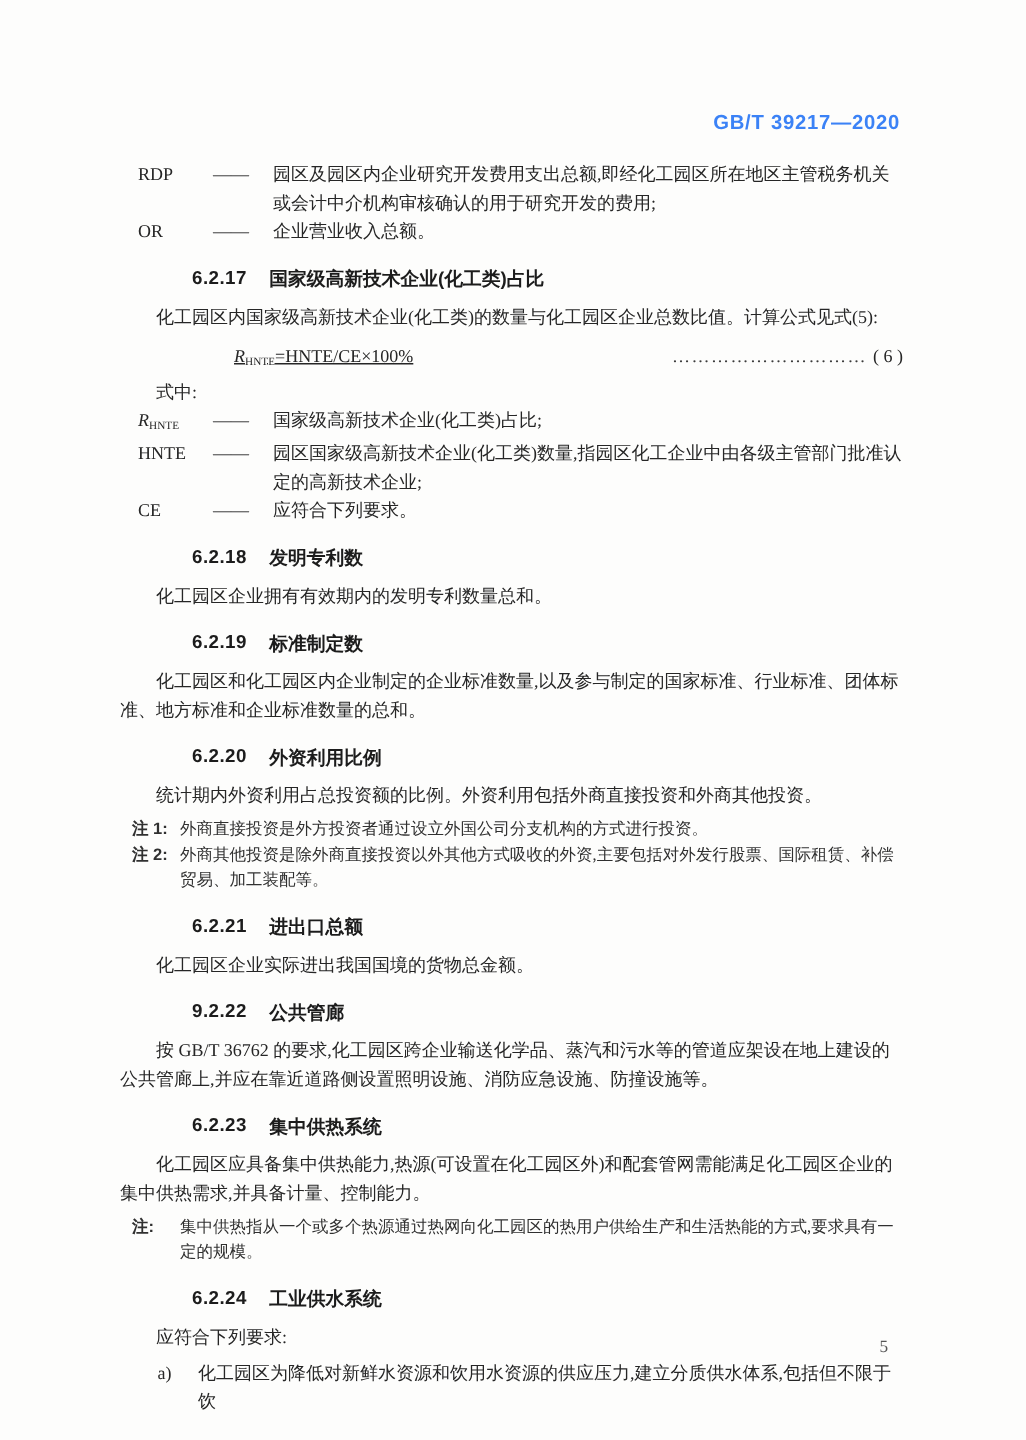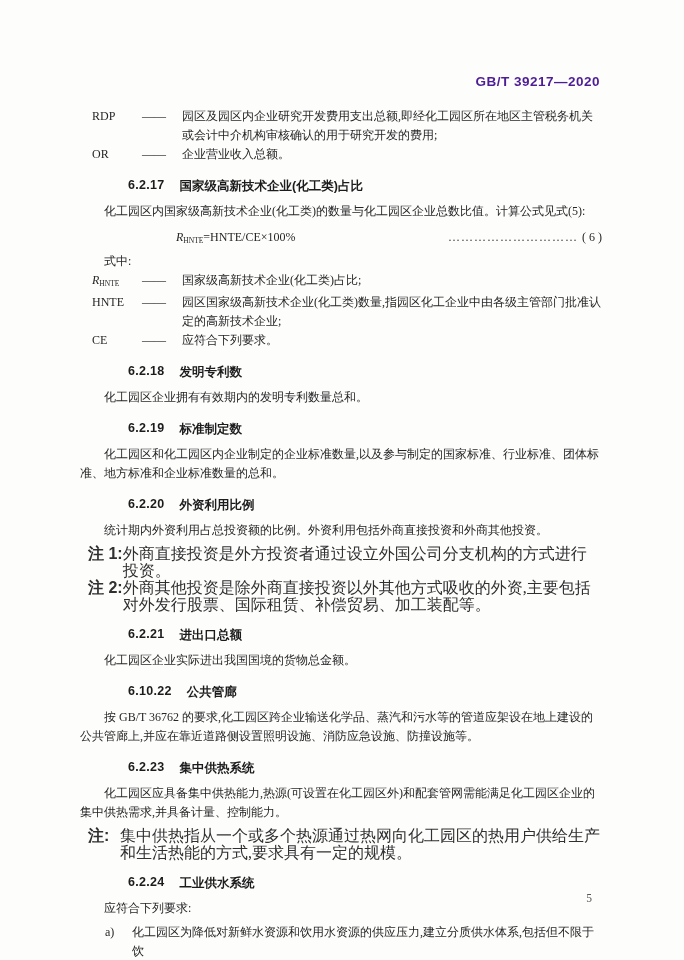--- a/index.html
+++ b/index.html
@@ -5,43 +5,43 @@
   html,body{margin:0;padding:0;}
   body{background:#d9d9d9;font-family:"Liberation Serif","DejaVu Serif",serif;}
   .page{
     position:relative;width:684px;height:960px;margin:0 auto;
     background:#fdfdfc;color:#262626;overflow:hidden;
     box-shadow:0 0 4px rgba(0,0,0,.25);
   }
   .content{position:absolute;left:80px;top:74px;width:522px;}
   .header-code{
     text-align:right;font-family:"Liberation Sans","DejaVu Sans",sans-serif;
-    font-weight:bold;font-size:13.5px;letter-spacing:.5px;color:#4c1d95;
+    font-weight:bold;font-size:13.5px;letter-spacing:.5px;color:#3b82f6;
     padding-right:2px;
   }
   .lead-defs{margin-top:18px;}
   .def-row{display:flex;align-items:flex-start;font-size:12px;line-height:19px;margin-left:12px;}
   .def-term{flex:0 0 50px;white-space:nowrap;}
   .def-dash{flex:0 0 40px;}
   .def-desc{flex:1;}
   .sub{font-size:7.5px;vertical-align:-2px;letter-spacing:0;}
   .var{font-style:italic;}
   h3.sec-head{
     font-family:"Liberation Sans","DejaVu Sans",sans-serif;
     font-size:12.5px;font-weight:bold;color:#1c1c1c;
     margin:14px 0 7px 0;display:flex;
   }
   .sec-num{margin-right:15px;letter-spacing:.3px;margin-left:48px;}
   p.body-par{font-size:12px;line-height:19px;margin:5px 0;text-indent:2em;}
   .formula-row{display:flex;align-items:baseline;font-size:12px;line-height:23px;}
-  .formula-expr{margin-left:96px;white-space:nowrap;}
+  .formula-expr{margin-left:76px;white-space:nowrap;text-decoration:underline;}
   .formula-dots{flex:1;overflow:hidden;text-align:right;white-space:nowrap;color:#3a3a3a;letter-spacing:1px;}
   .formula-no{flex:0 0 auto;padding-left:4px;}
   .where-label{font-size:12px;line-height:19px;margin-left:24px;}
-  .note-row{display:flex;font-size:16px;line-height:17px;margin-left:8px;color:#303030;}
+  .note-row{display:flex;font-size:11px;line-height:17px;margin-left:8px;color:#303030;}
   .note-label{flex:0 0 32px;font-family:"Liberation Sans","DejaVu Sans",sans-serif;font-weight:bold;white-space:nowrap;}
   .note-text{flex:1;}
   .list-item{display:flex;font-size:12px;line-height:19px;margin-left:25px;}
   .li-label{flex:0 0 27px;}
   .li-text{flex:1;}
   .page-num{
     position:absolute;right:92px;bottom:56px;font-size:11.5px;color:#555;
   }
 </style>
 </head>
@@ -129,21 +129,21 @@
     <section>
       <h3 class="sec-head">
         <span class="sec-num">6.2.21</span>
         <span>进出口总额</span>
       </h3>
       <p class="body-par">化工园区企业实际进出我国国境的货物总金额。</p>
     </section>
 
     <section>
       <h3 class="sec-head">
-        <span class="sec-num">6.10.22</span>
+        <span class="sec-num">9.2.22</span>
         <span>公共管廊</span>
       </h3>
       <p class="body-par">按 GB/T 36762 的要求,化工园区跨企业输送化学品、蒸汽和污水等的管道应架设在地上建设的公共管廊上,并应在靠近道路侧设置照明设施、消防应急设施、防撞设施等。</p>
     </section>
 
     <section>
       <h3 class="sec-head">
         <span class="sec-num">6.2.23</span>
         <span>集中供热系统</span>
       </h3>

